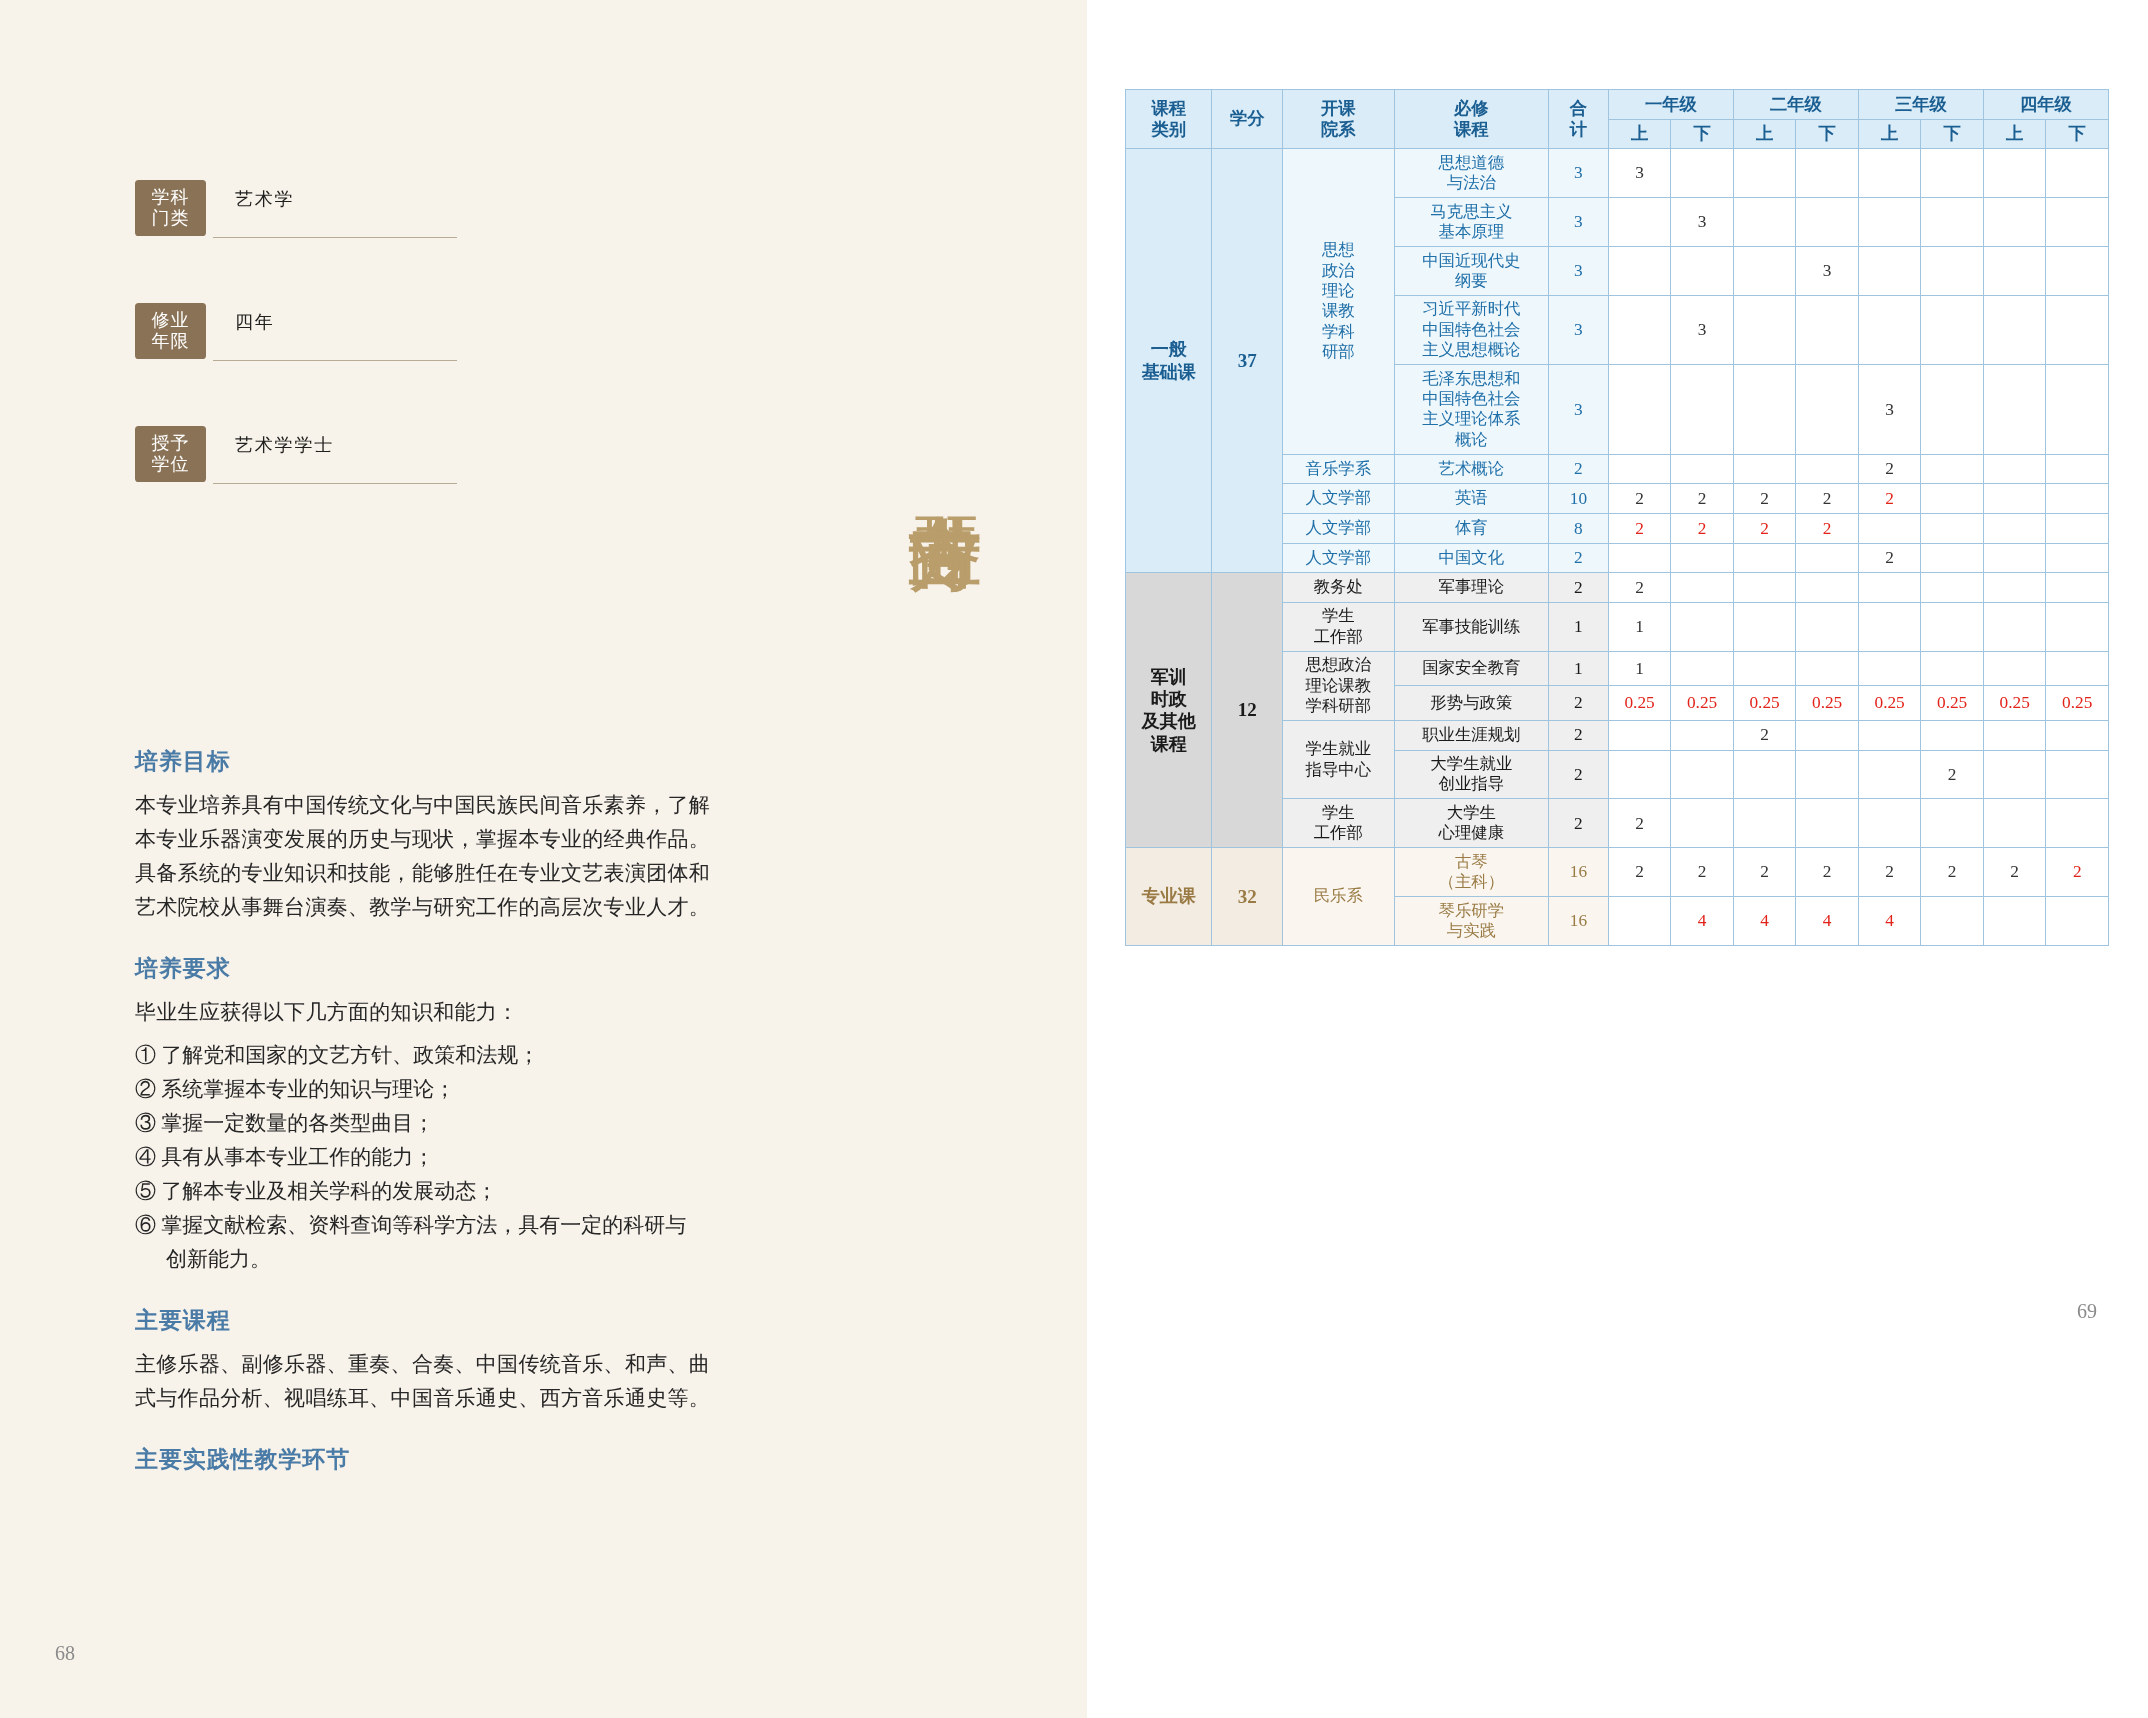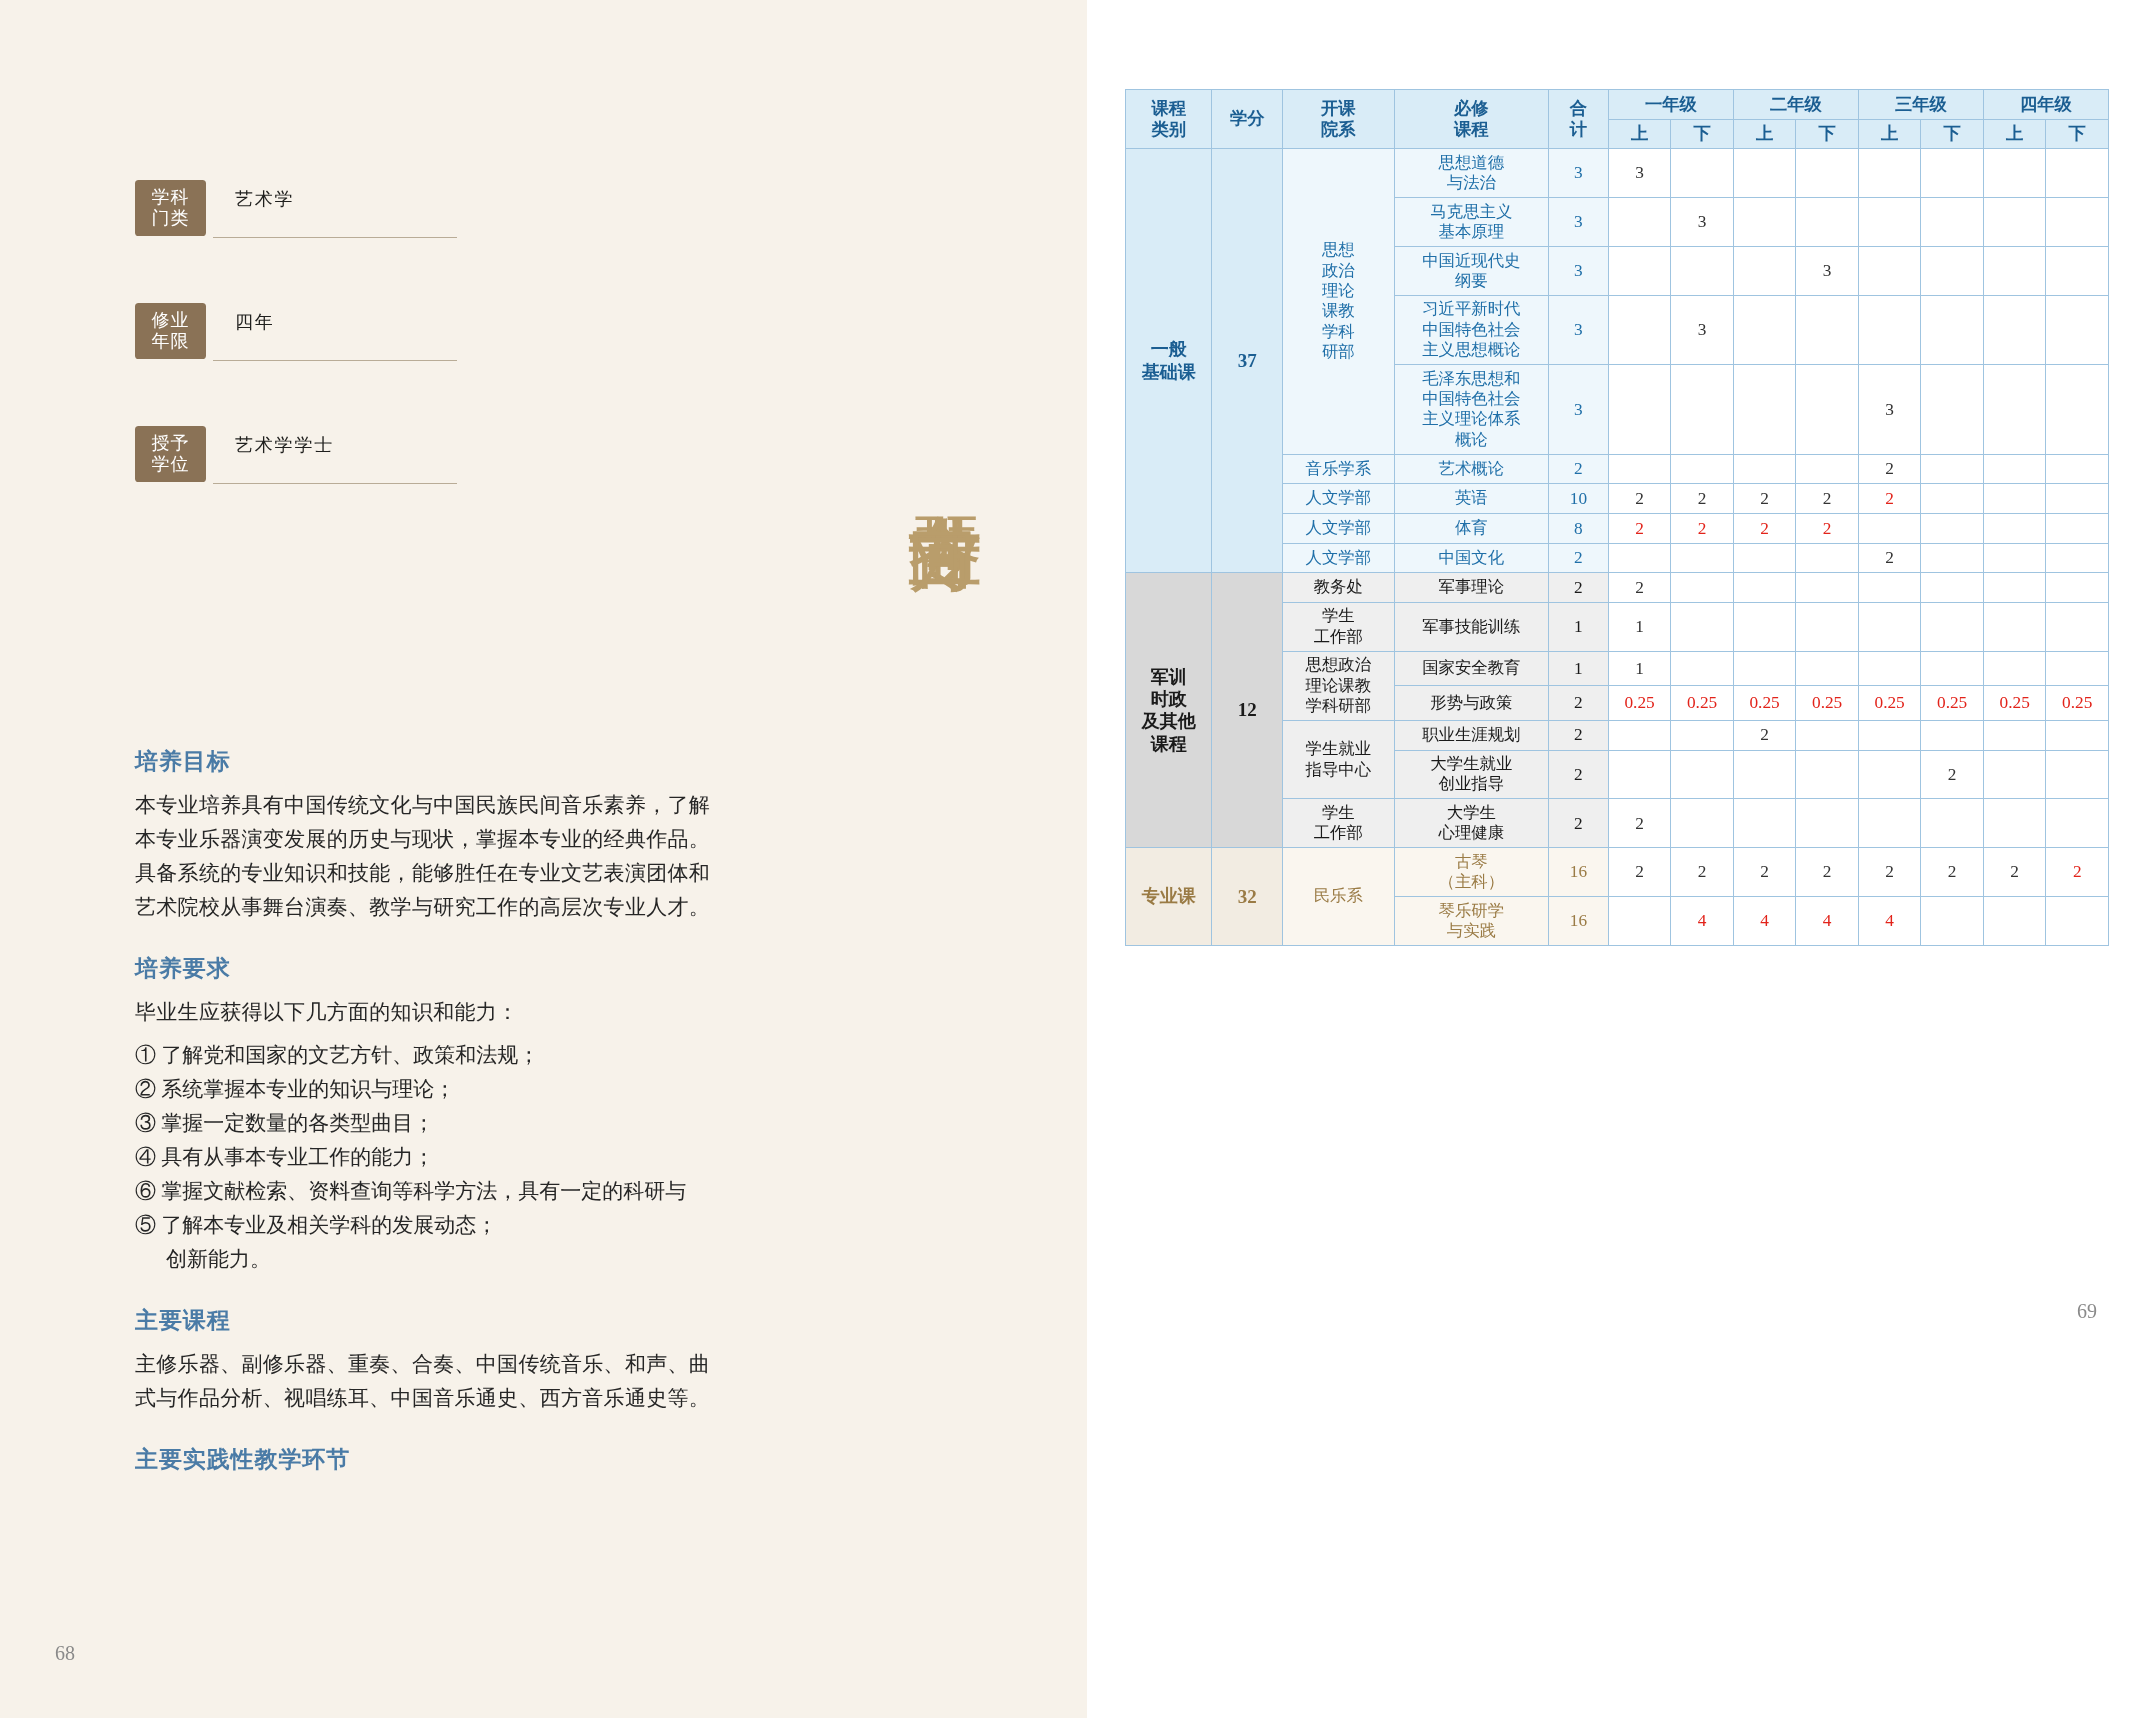--- a/index.html
+++ b/index.html
@@ -188,22 +188,22 @@
 具备系统的专业知识和技能，能够胜任在专业文艺表演团体和
 艺术院校从事舞台演奏、教学与研究工作的高层次专业人才。</div>
 
         <div class="sec-head">培养要求</div>
         <div class="sec-body tight">毕业生应获得以下几方面的知识和能力：</div>
         <div class="indent-list">
           <div>① 了解党和国家的文艺方针、政策和法规；</div>
           <div>② 系统掌握本专业的知识与理论；</div>
           <div>③ 掌握一定数量的各类型曲目；</div>
           <div>④ 具有从事本专业工作的能力；</div>
+          <div>⑤ 了解本专业及相关学科的发展动态；</div>
           <div>⑥ 掌握文献检索、资料查询等科学方法，具有一定的科研与</div>
-          <div>⑤ 了解本专业及相关学科的发展动态；</div>
           <div class="cont">创新能力。</div>
         </div>
 
         <div class="sec-head">主要课程</div>
         <div class="sec-body">主修乐器、副修乐器、重奏、合奏、中国传统音乐、和声、曲
 式与作品分析、视唱练耳、中国音乐通史、西方音乐通史等。</div>
 
         <div class="sec-head">主要实践性教学环节</div>
       </div>
 

